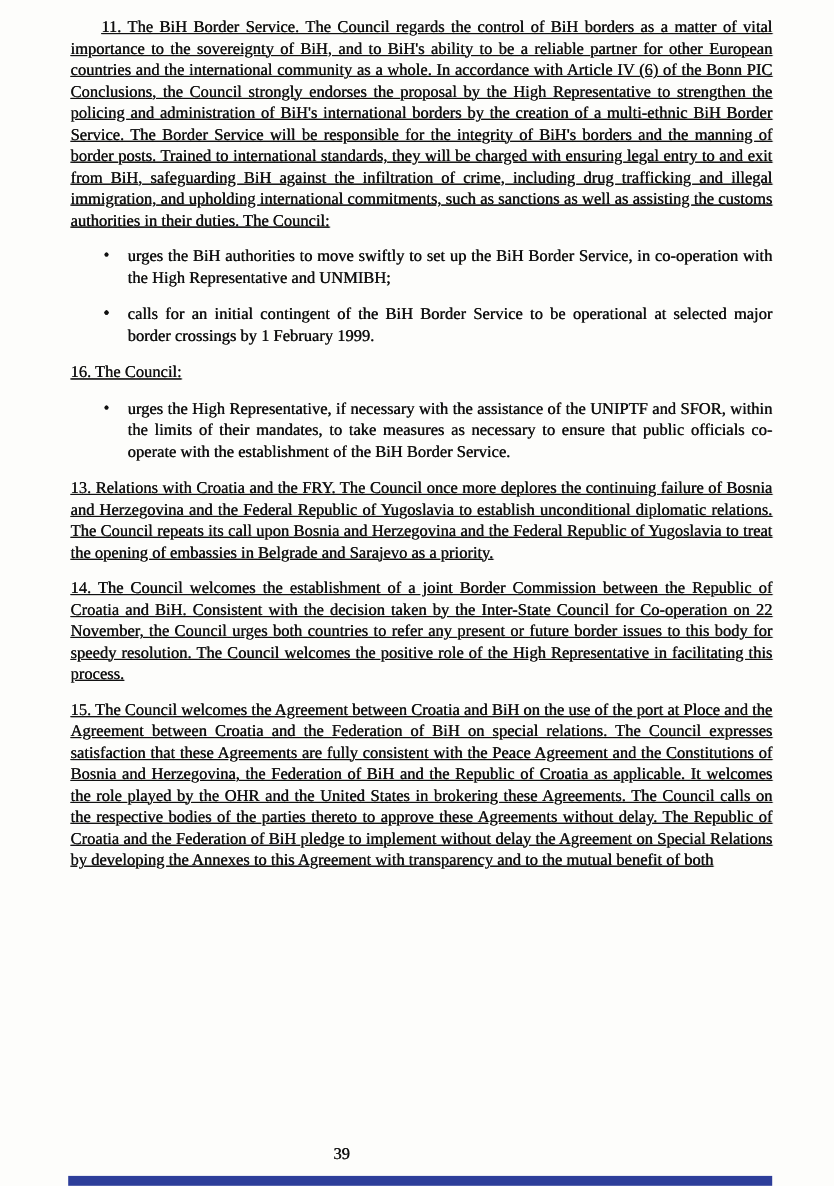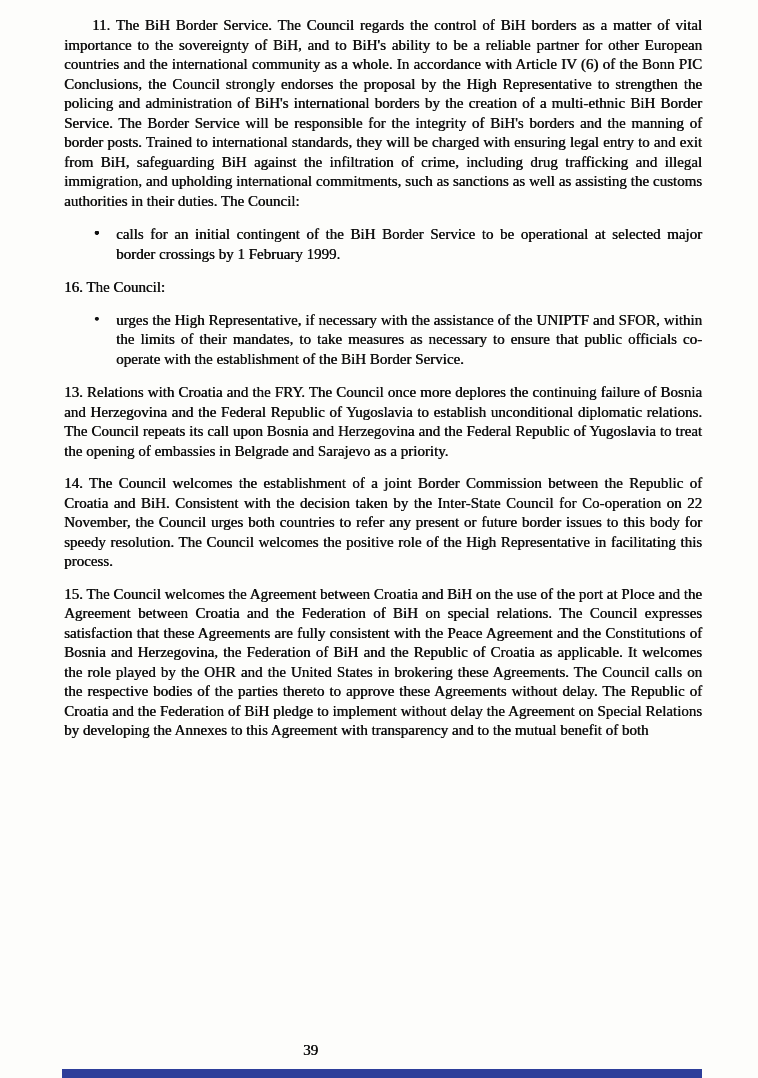--- a/index.html
+++ b/index.html
@@ -20,20 +20,21 @@
     top: 16px;
     left: 64px;
     width: 638px;
   }
   .para {
     font-size: 15px;
     line-height: 19.5px;
     text-align: justify;
     margin: 0 0 13px 0;
     text-shadow: 0.4px 0 currentColor; 
+    text-decoration: underline;
   }
   .para.first-indent {
     text-indent: 28px;
   }
   .bullet-list {
     margin: 0 0 1px 0;
   }
   .bullet-item {
     position: relative;
     margin: 0 0 14px 30px;
@@ -70,20 +71,21 @@
 </head>
 <body>
 
 <div class="page">
 
   <p class="para first-indent">11. The BiH Border Service. The Council regards the control of BiH borders as a matter of vital importance to the sovereignty of BiH, and to BiH's ability to be a reliable partner for other European countries and the international community as a whole. In accordance with Article IV (6) of the Bonn PIC Conclusions, the Council strongly endorses the proposal by the High Representative to strengthen the policing and administration of BiH's international borders by the creation of a multi-ethnic BiH Border Service. The Border Service will be responsible for the integrity of BiH's borders and the manning of border posts. Trained to international standards, they will be charged with ensuring legal entry to and exit from BiH, safeguarding BiH against the infiltration of crime, including drug trafficking and illegal immigration, and upholding international commitments, such as sanctions as well as assisting the customs authorities in their duties. The Council:</p>
 
   <div class="bullet-list">
     <div class="bullet-item">
       <span class="bullet-marker">•</span>
+      <span>urges the BiH authorities to move swiftly to set up the BiH Border Service, in co-operation with the High Representative and UNMIBH;</span>
     </div>
     <div class="bullet-item">
       <span class="bullet-marker">•</span>
     </div>
     <div class="bullet-item">
       <span class="bullet-marker">•</span>
       <span>calls for an initial contingent of the BiH Border Service to be operational at selected major border crossings by 1 February 1999.</span>
     </div>
   </div>
 

